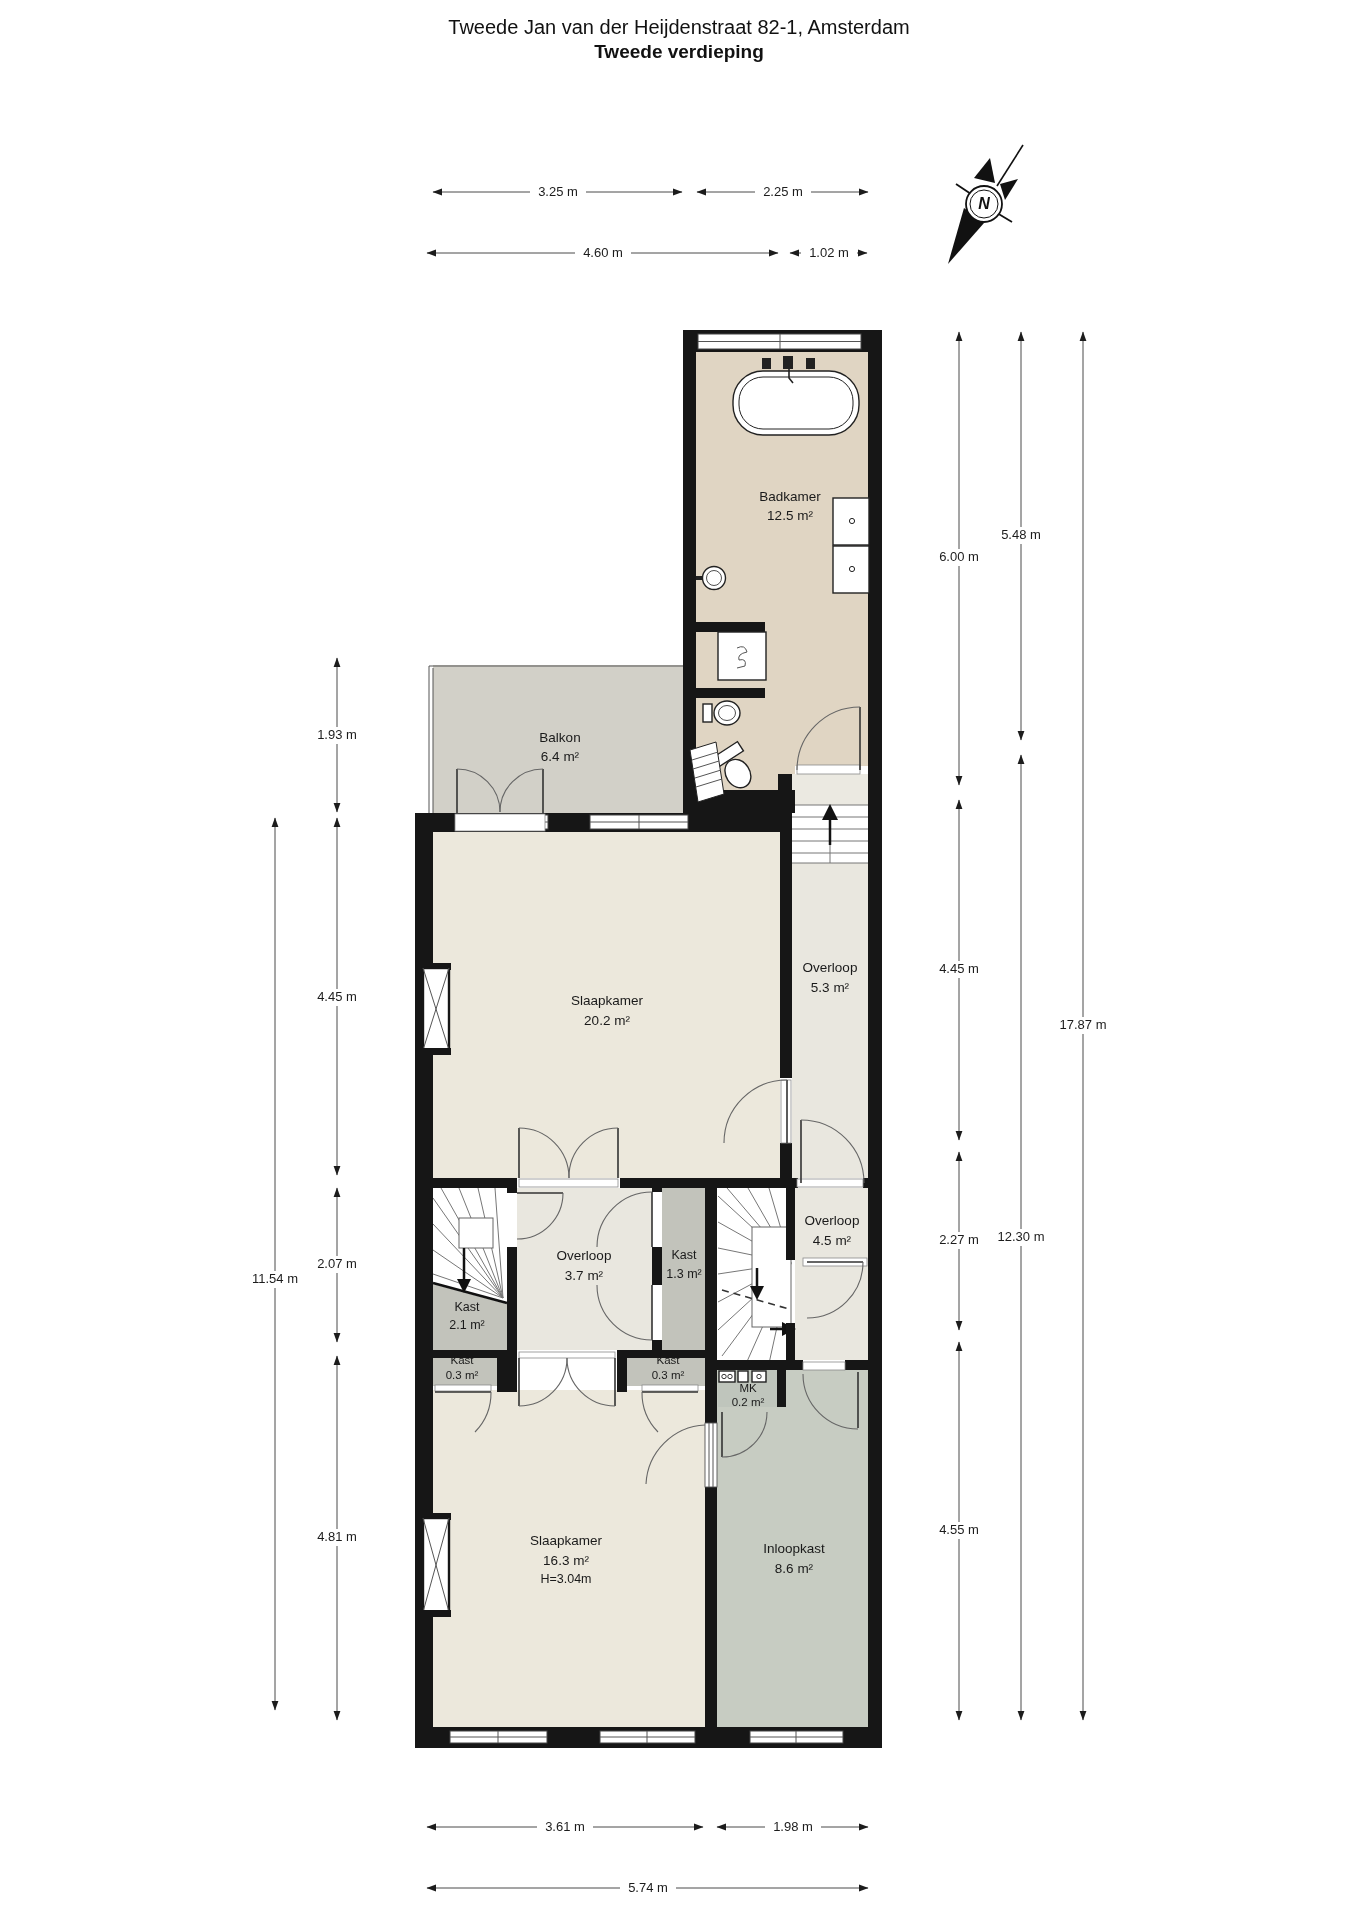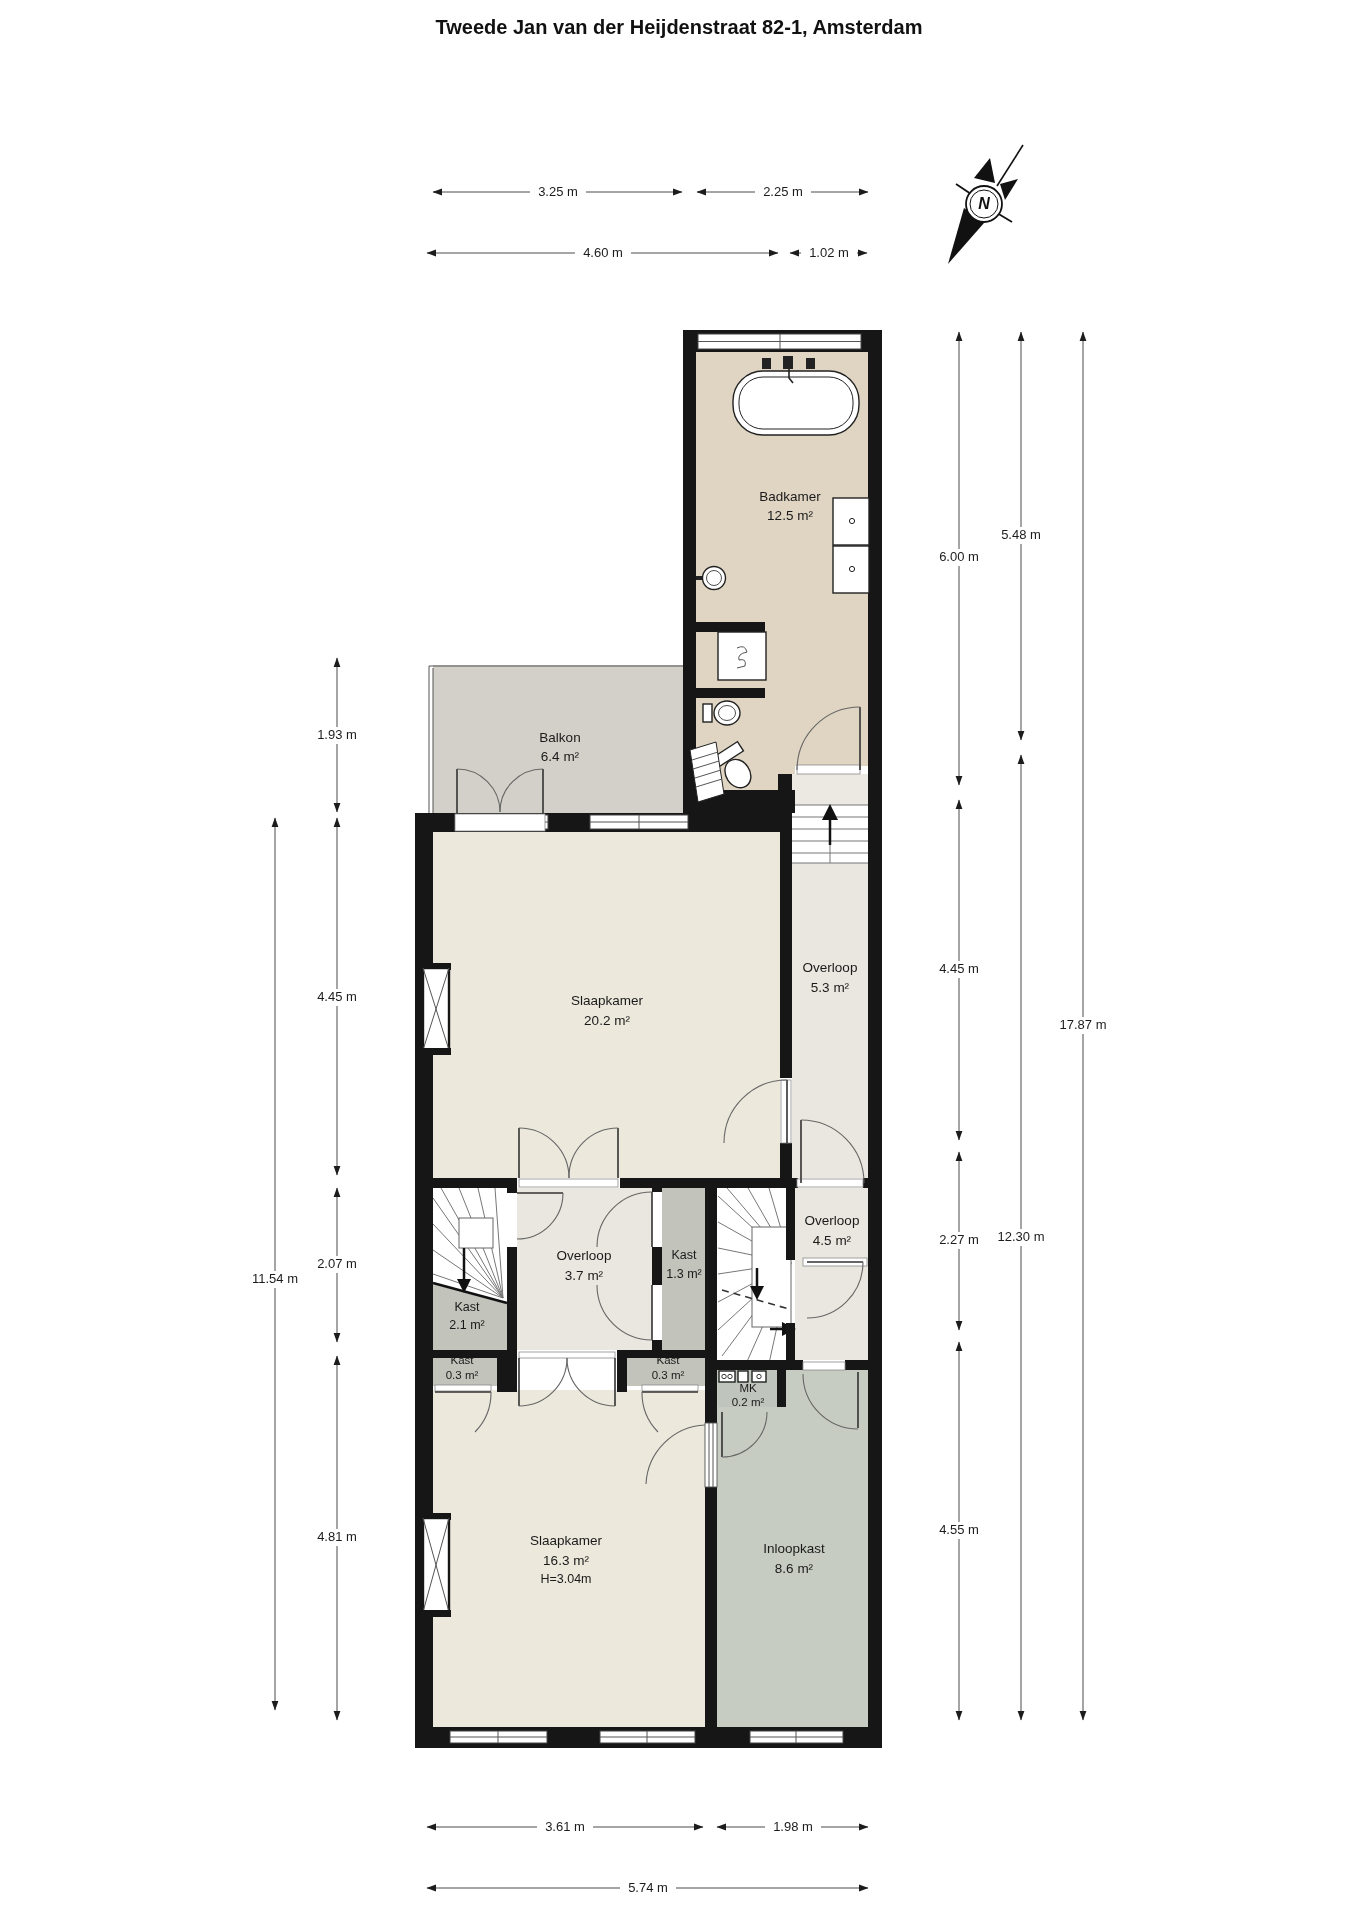--- a/index.html
+++ b/index.html
@@ -1,19 +1,19 @@
 <!DOCTYPE html>
 <html><head>
 <meta charset="utf-8">
 <style>
   html,body{margin:0;padding:0;background:#fff;}
   .page{position:relative;width:1358px;height:1920px;background:#ffffff;overflow:hidden;
         font-family:"Liberation Sans","DejaVu Sans",sans-serif;}
   .title-block{position:absolute;top:14px;left:0;width:1358px;text-align:center;color:#111;}
-  .title-line1{font-size:20px;font-weight:bold;line-height:26px;}
+  .title-line1{font-size:20px;font-weight:normal;line-height:26px;}
   .title-line2{font-size:19px;font-weight:bold;line-height:24px;}
   svg{position:absolute;left:0;top:0;}
   .wall{fill:#161616;stroke:none;}
   .dim{stroke:#4a4a4a;stroke-width:1;fill:none;}
   .dimtext{font-size:13px;fill:#1c1c1c;}
   .dimbg{fill:#ffffff;}
   .roomname{font-size:13.5px;fill:#1a1a1a;}
   .roomname.small{font-size:11.5px;}
   .roomname.mid{font-size:12.5px;}
   .fixture{fill:#ffffff;stroke:#222;stroke-width:1.4;}
@@ -25,20 +25,21 @@
   .windowband{fill:#ffffff;stroke:#444;stroke-width:1;}
   text{dominant-baseline:middle;}
 </style>
 </head>
 <body>
 
 <div class="page">
 
   <div class="title-block">
     <div class="title-line1">Tweede Jan van der Heijdenstraat 82-1, Amsterdam</div>
+    <div class="title-line2">Tweede verdieping</div>
   </div>
 
   <svg width="1358" height="1920" viewBox="0 0 1358 1920">
     <defs>
       <marker id="ahe" viewBox="0 0 10 8" markerWidth="10" markerHeight="8" refX="9" refY="4" orient="auto" markerUnits="userSpaceOnUse">
         <path d="M0,0.6 L9.5,4 L0,7.4 Z" fill="#1c1c1c"></path>
       </marker>
       <marker id="ahs" viewBox="0 0 10 8" markerWidth="10" markerHeight="8" refX="9" refY="4" orient="auto-start-reverse" markerUnits="userSpaceOnUse">
         <path d="M0,0.6 L9.5,4 L0,7.4 Z" fill="#1c1c1c"></path>
       </marker>

